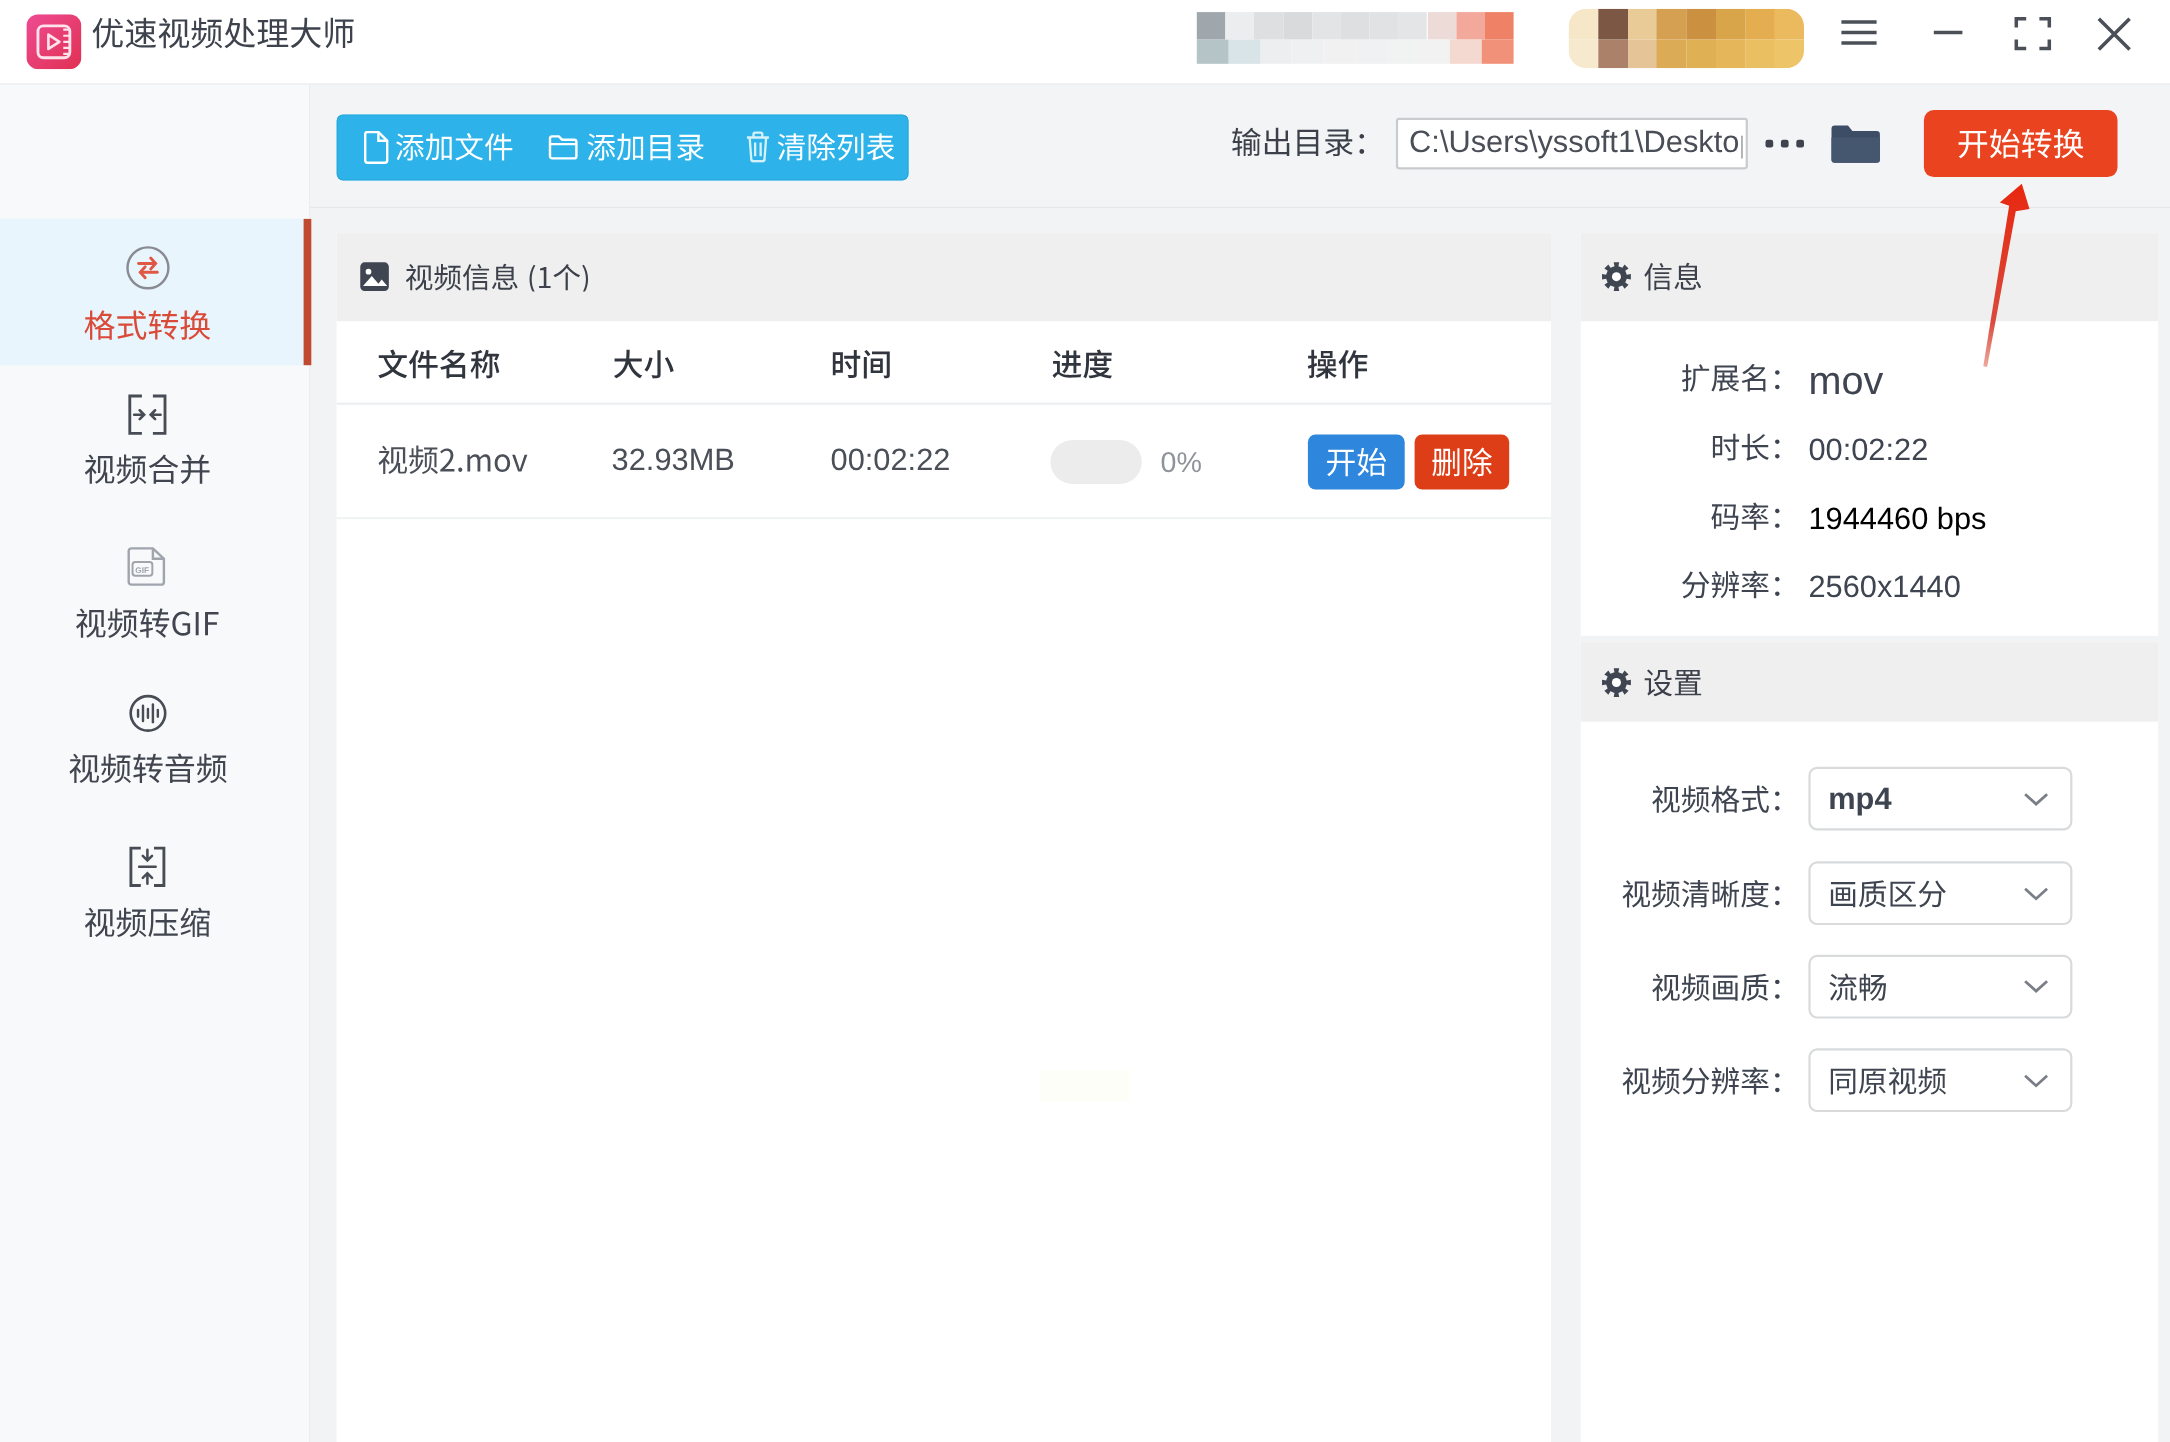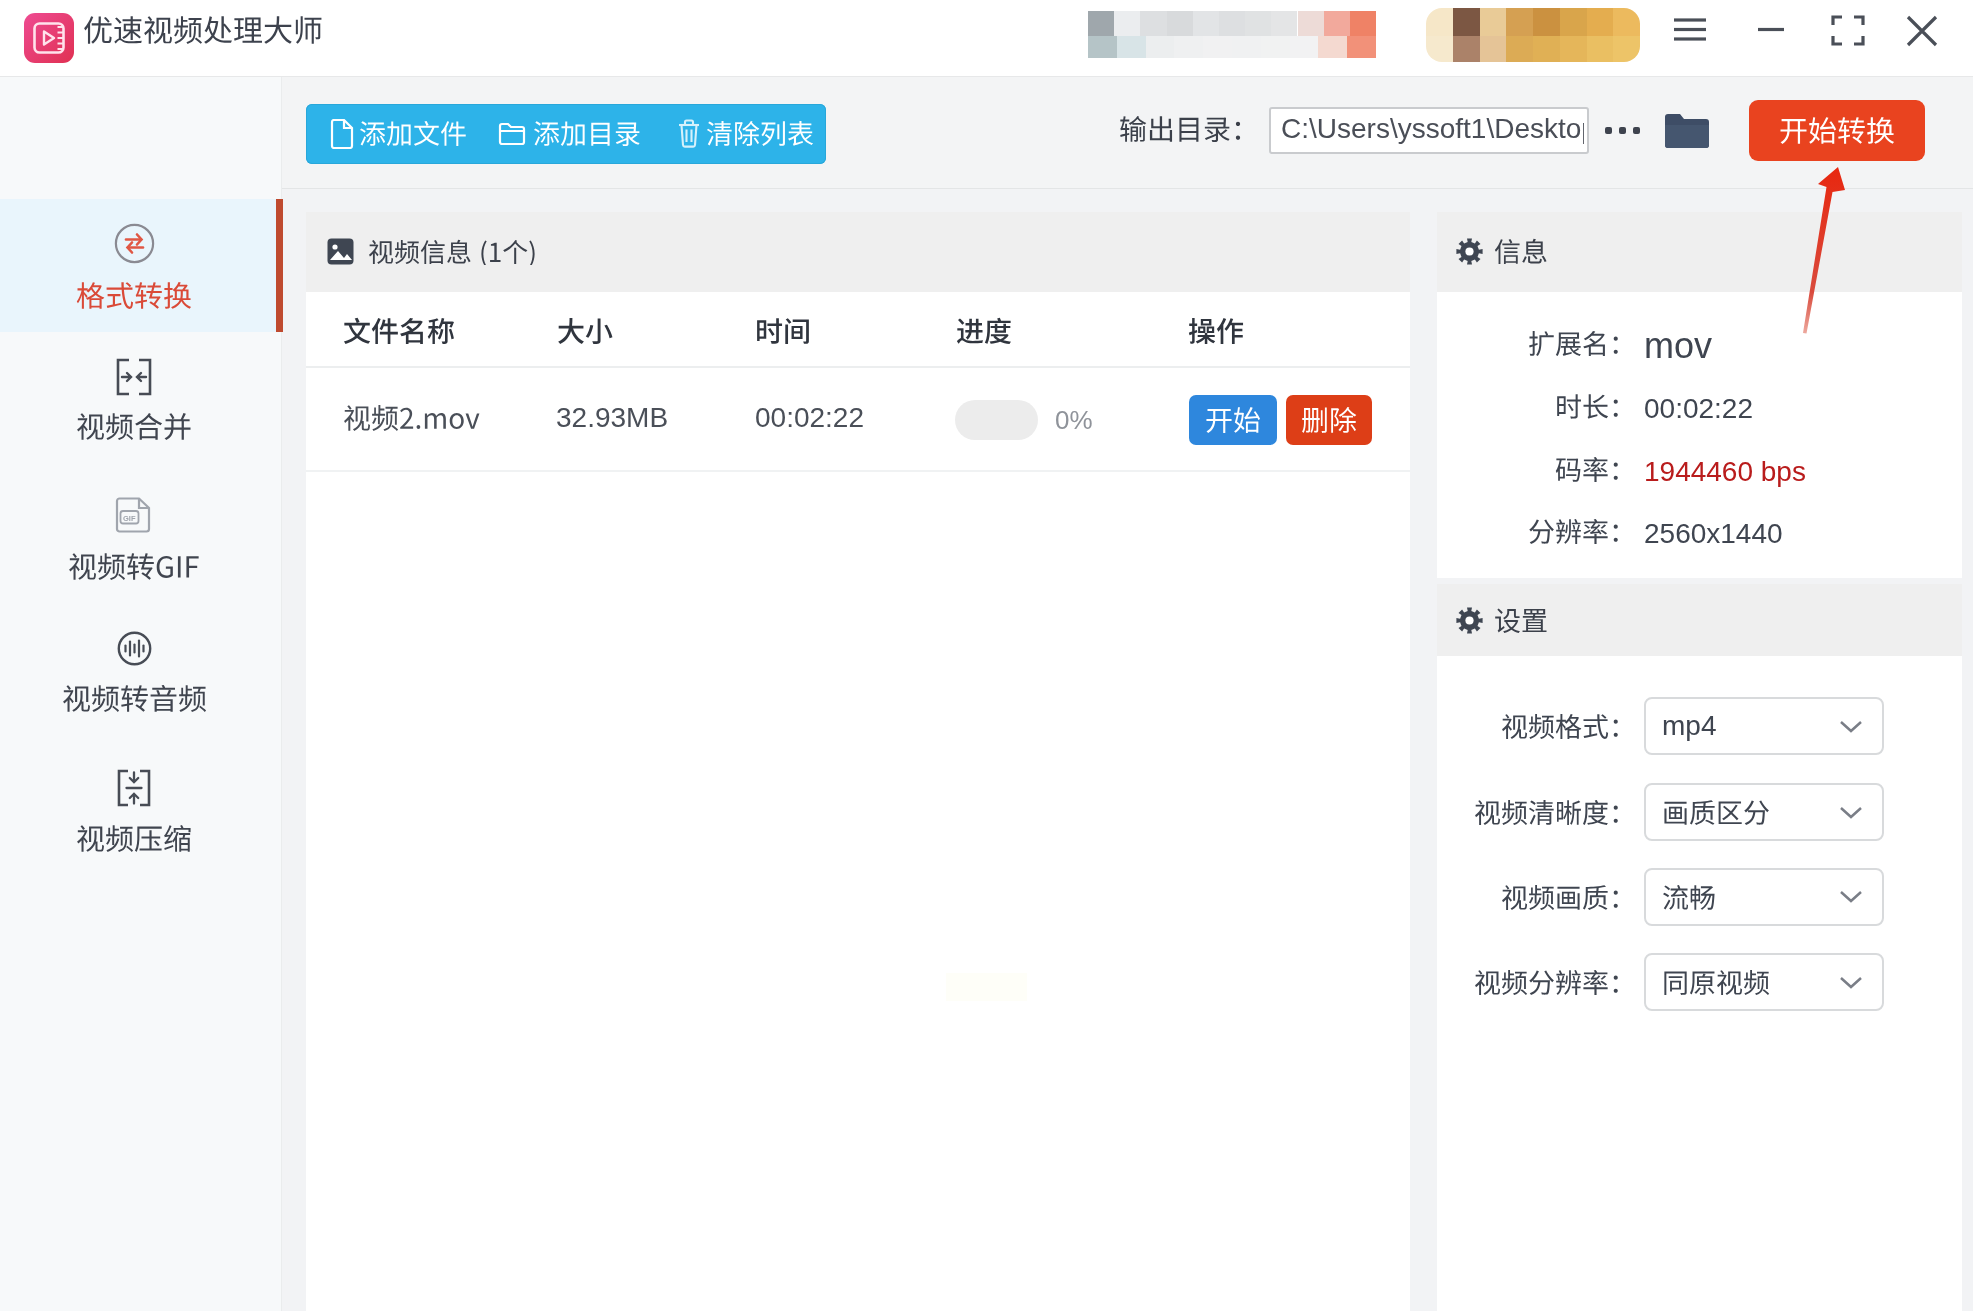--- a/index.html
+++ b/index.html
@@ -422,40 +422,40 @@
     <use href="#r32" x="2000"></use>
   </svg>
 <svg style="position:absolute;left:1528.0px;top:518.0px" width="108.0" height="27" viewBox="0 0 4000 1000" fill="#3f4550">
     <use href="#r66" x="0"></use>
     <use href="#r67" x="1000"></use>
     <use href="#r65" x="2000"></use>
     <use href="#r32" x="3000"></use>
   </svg>
 <div style="position:absolute;top:332.0px;font-size:36px;font-weight:400;color:#3f4550;line-height:28px;white-space:pre;left:1644.0px">mov</div>
 <div style="position:absolute;top:395.0px;font-size:28px;font-weight:400;color:#3f4550;line-height:28px;white-space:pre;left:1644.0px">00:02:22</div>
-<div style="position:absolute;top:458.0px;font-size:28px;font-weight:400;color:#b91c1c;line-height:28px;white-space:pre;left:1644.0px">1944460 bps</div>
+<div style="position:absolute;top:458.0px;font-size:28px;font-weight:400;color:#000000;line-height:28px;white-space:pre;left:1644.0px">1944460 bps</div>
 <div style="position:absolute;top:520.0px;font-size:28px;font-weight:400;color:#3f4550;line-height:28px;white-space:pre;left:1644.0px">2560x1440</div>
 <svg style="position:absolute;left:1456px;top:607px" width="27" height="27" viewBox="0 0 27 27">
     <path d="M22.9 11.7 L26.6 11.0 L26.6 16.0 L22.9 15.3 L21.5 18.9 L24.5 20.9 L20.9 24.5 L18.9 21.5 L15.3 22.9 L16.0 26.6 L11.0 26.6 L11.7 22.9 L8.1 21.5 L6.1 24.5 L2.5 20.9 L5.5 18.9 L4.1 15.3 L0.4 16.0 L0.4 11.0 L4.1 11.7 L5.5 8.1 L2.5 6.1 L6.1 2.5 L8.1 5.5 L11.7 4.1 L11.0 0.4 L16.0 0.4 L15.3 4.1 L18.9 5.5 L20.9 2.5 L24.5 6.1 L21.5 8.1 Z" fill="#3f4652"></path>
     <circle cx="13.5" cy="13.5" r="7" fill="#3f4652"></circle>
     <circle cx="13.5" cy="13.5" r="4.1" fill="#fff"></circle>
   </svg>
 <svg style="position:absolute;left:1494.0px;top:607.0px" width="54.0" height="27" viewBox="0 0 2000 1000" fill="#3c414b">
     <use href="#r68" x="0"></use>
     <use href="#r69" x="1000"></use>
   </svg>
 <svg style="position:absolute;left:1501.0px;top:712.5px" width="135.0" height="27" viewBox="0 0 5000 1000" fill="#3f4550">
     <use href="#r2" x="0"></use>
     <use href="#r3" x="1000"></use>
     <use href="#r8" x="2000"></use>
     <use href="#r9" x="3000"></use>
     <use href="#r32" x="4000"></use>
   </svg>
 <div style="position:absolute;left:1644px;top:697px;width:240px;height:58px;background:#fff;border:2px solid #d8dadc;border-radius:8px;box-sizing:border-box"></div>
-<div style="position:absolute;top:712.0px;font-size:28px;font-weight:400;color:#3f4550;line-height:28px;white-space:pre;left:1662.0px">mp4</div>
+<div style="position:absolute;top:712.0px;font-size:28px;font-weight:700;color:#3f4550;line-height:28px;white-space:pre;left:1662.0px">mp4</div>
 <svg style="position:absolute;left:1839px;top:720px" width="24" height="13" viewBox="0 0 24 13">
 <path d="M2 2 L12 11 L22 2" fill="none" stroke="#7a7e87" stroke-width="2.5"></path>
   </svg>
 <svg style="position:absolute;left:1474.0px;top:798.5px" width="162.0" height="27" viewBox="0 0 6000 1000" fill="#3f4550">
     <use href="#r2" x="0"></use>
     <use href="#r3" x="1000"></use>
     <use href="#r26" x="2000"></use>
     <use href="#r70" x="3000"></use>
     <use href="#r71" x="4000"></use>
     <use href="#r32" x="5000"></use>

